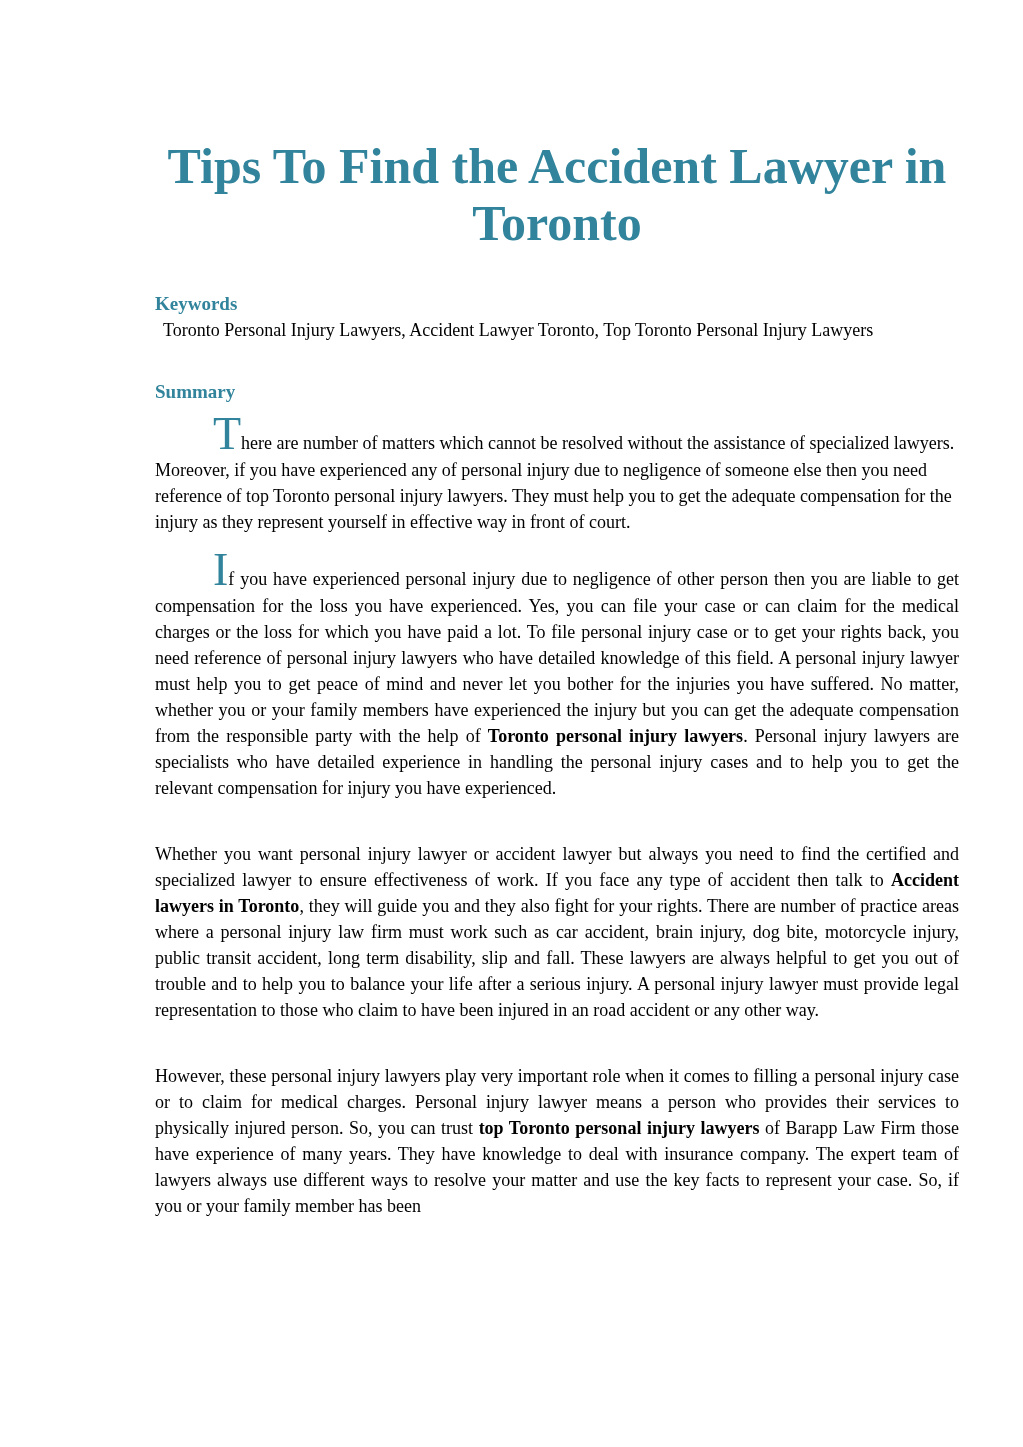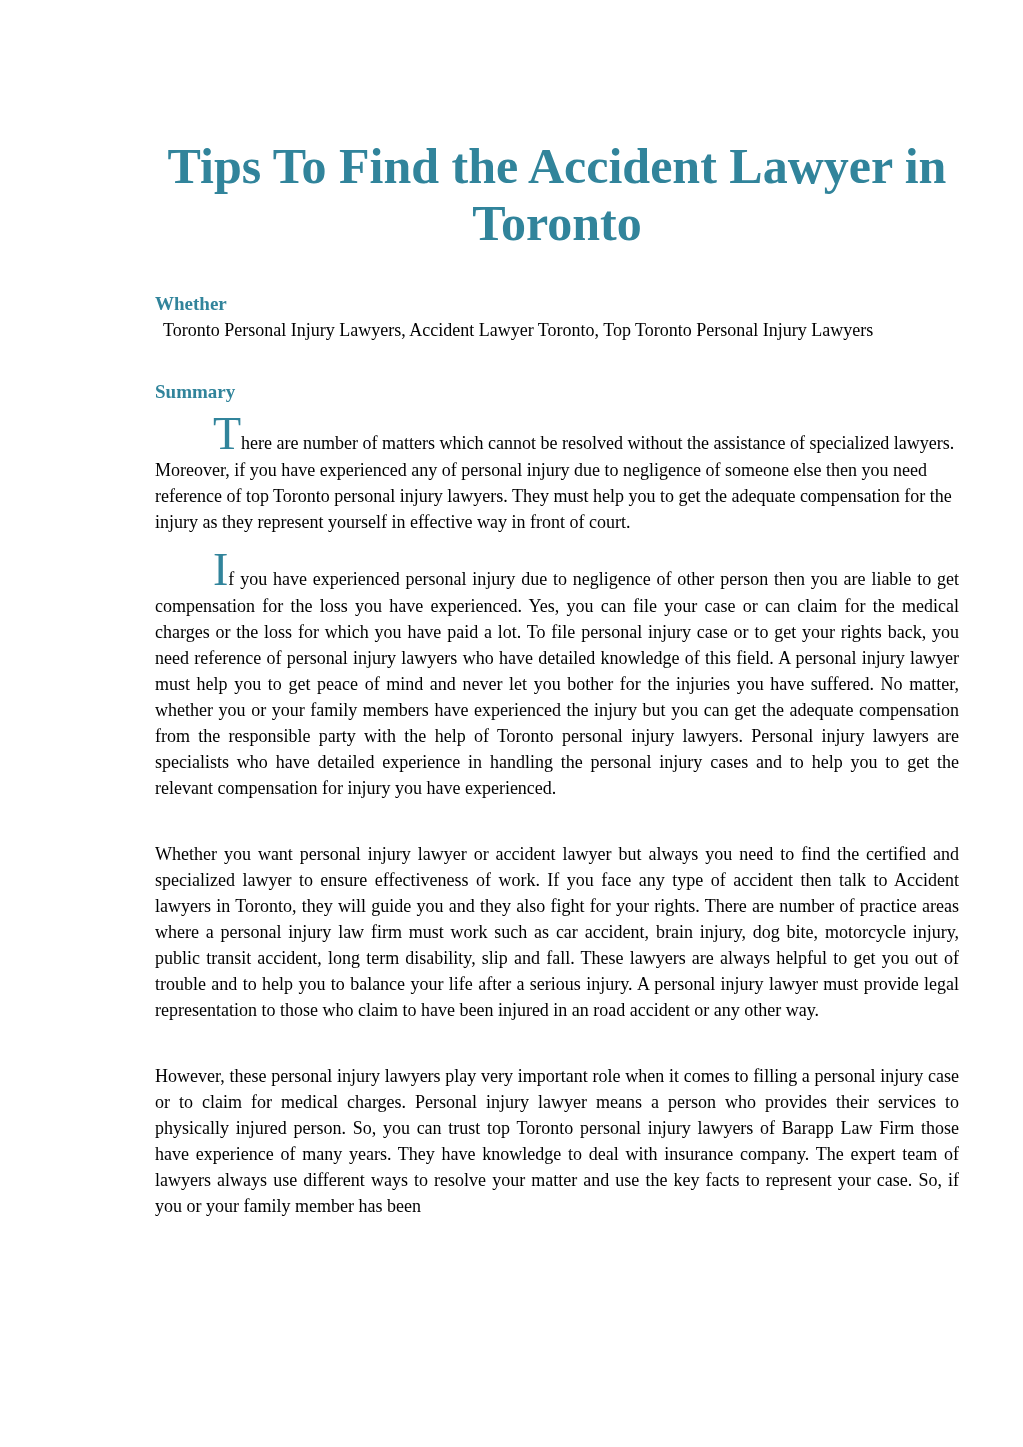--- a/index.html
+++ b/index.html
@@ -54,35 +54,35 @@
   }
   .drop-para {
     text-indent: 58px;
   }
   .drop-cap {
     font-size: 46px;
     line-height: 46px;
     color: var(--accent);
   }
   .bold-run {
-    font-weight: normal;
+    font-weight: bold;
   }
   .para-4 {
     margin-bottom: 4px;
   }
 </style>
 </head>
 <body>
 
 <div class="page">
 
   <h1 class="title">Tips To Find the Accident Lawyer in Toronto</h1>
 
   <section>
-    <h2 class="heading">Whether</h2>
+    <h2 class="heading">Keywords</h2>
     <p class="kw-text">Toronto Personal Injury Lawyers, Accident Lawyer Toronto, Top Toronto Personal Injury Lawyers</p>
   </section>
 
   <section>
     <h2 class="heading summary-heading">Summary</h2>
 
     <p class="para left-aligned drop-para"><span class="drop-cap">T</span><span>here are number of matters which cannot be resolved without the assistance of specialized lawyers. Moreover, if you have experienced any of personal injury due to negligence of someone else then you need reference of top Toronto personal injury lawyers. They must help you to get the adequate compensation for the injury as they represent yourself in effective way in front of court.</span></p>
 
     <p class="para drop-para"><span class="drop-cap">I</span><span>f you have experienced personal injury due to negligence of other person then you are liable to get compensation for the loss you have experienced. Yes, you can file your case or can claim for the medical charges or the loss for which you have paid a lot. To file personal injury case or to get your rights back, you need reference of personal injury lawyers who have detailed knowledge of this field. A personal injury lawyer must help you to get peace of mind and never let you bother for the injuries you have suffered. No matter, whether you or your family members have experienced the injury but you can get the adequate compensation from the responsible party with the help of </span><b class="bold-run">Toronto personal injury lawyers</b><span>. Personal injury lawyers are specialists who have detailed experience in handling the personal injury cases and to help you to get the relevant compensation for injury you have experienced.</span></p>
 

